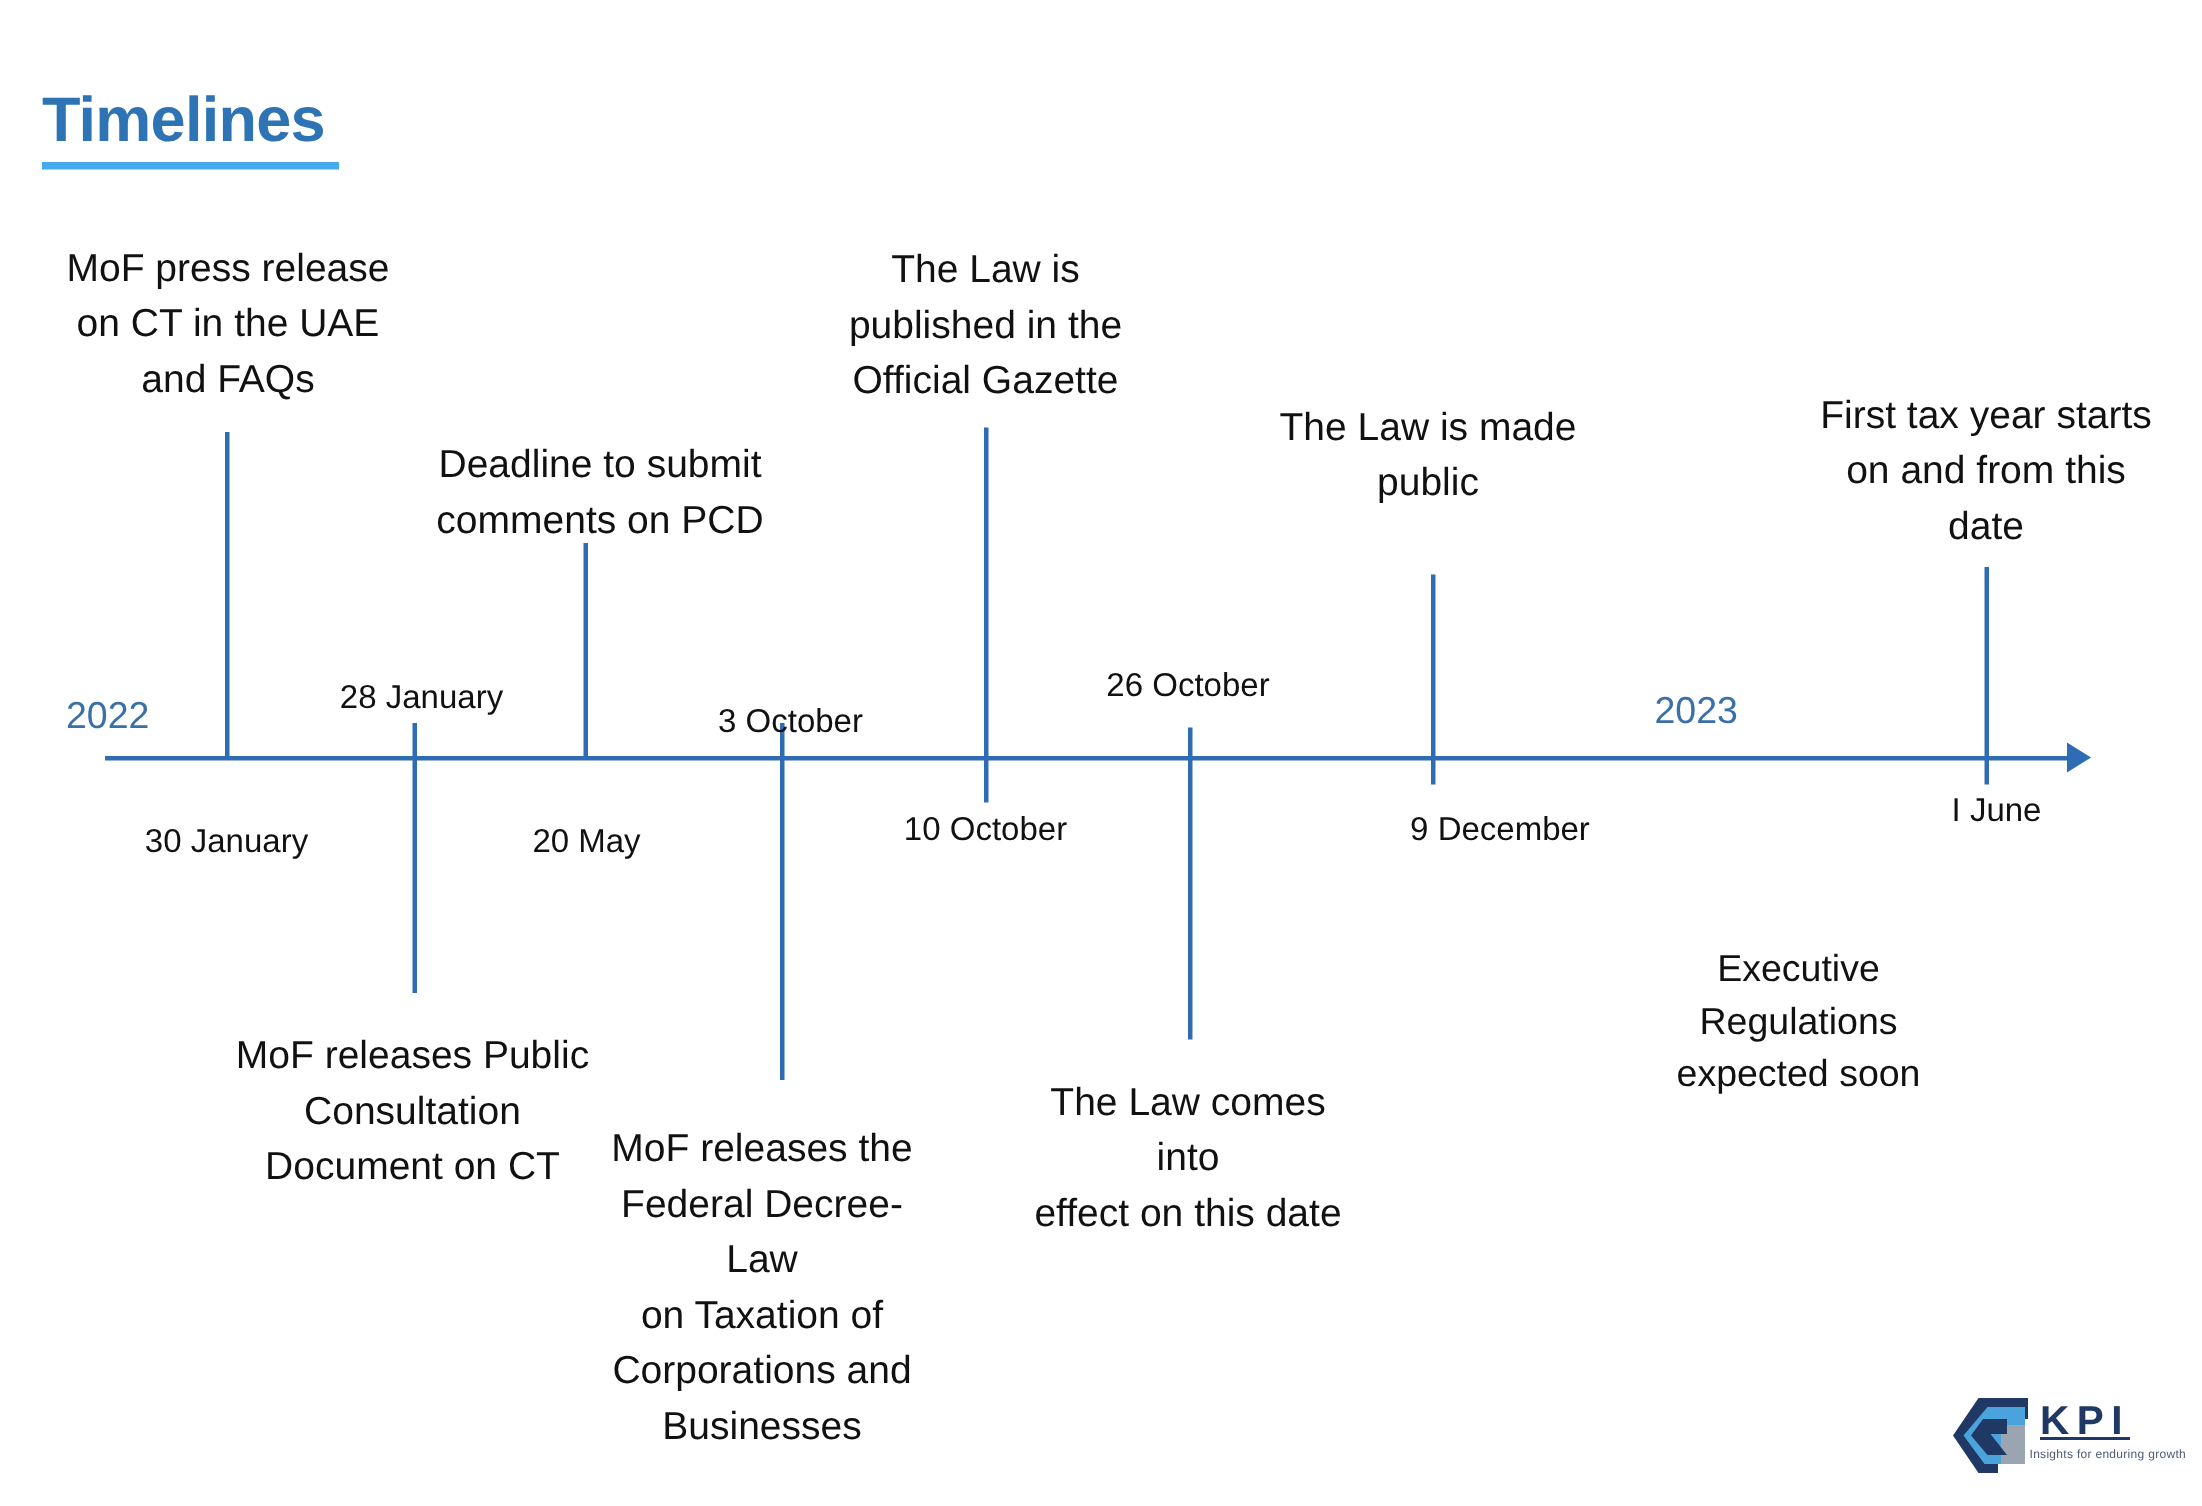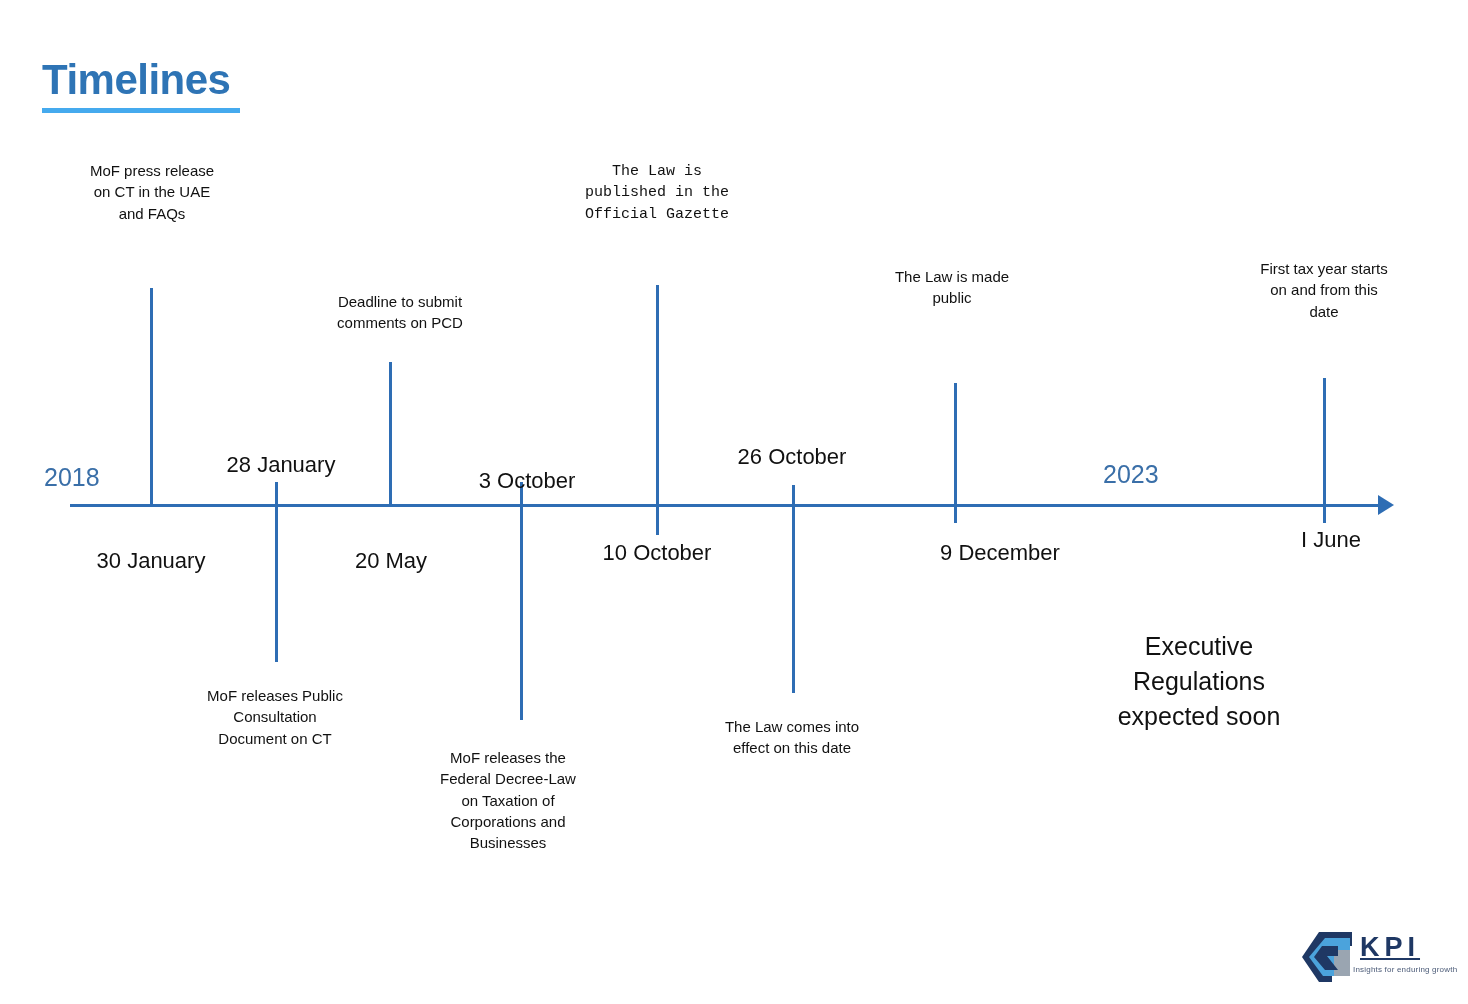--- a/index.html
+++ b/index.html
@@ -13,21 +13,21 @@
     position: relative;
     overflow: hidden;
     font-family: "Liberation Sans", sans-serif;
     color: #0d0d0d;
     -webkit-font-smoothing: antialiased;
   }
 
   
   #title-block {
     position: absolute;
-    left: 42px;
+    left: 28px;
     top: 58px;
   }
   #page-title {
     font-size: 42px;
     font-weight: bold;
     color: #2E74B5;
     letter-spacing: -0.5px;
     line-height: 1.05;
   }
   #title-underline {
@@ -79,21 +79,21 @@
     font-size: 22px;
     color: #111111;
     text-align: center;
     white-space: nowrap;
     transform: translateX(-50%);
   }
 
   
   .annotation {
     position: absolute;
-    font-size: 15px;
+    font-size: 26px;
     line-height: 1.42;
     color: #111111;
     text-align: center;
     transform: translateX(-50%);
   }
   .annotation.big {
     font-size: 25px;
     line-height: 1.40;
   }
 
@@ -130,21 +130,21 @@
 <body>
 
 <div id="title-block">
   <div id="page-title">Timelines</div>
   <div id="title-underline"></div>
 </div>
 
 <div id="axis-line"></div>
 <div id="axis-arrow"></div>
 
-<div class="year-label" style="left:44px; top:463px;">2018</div>
+<div class="year-label" style="left:44px; top:463px;">2022</div>
 <div class="year-label" style="left:1103px; top:460px;">2023</div>
 
 <div class="tick" style="left:150px; top:288px; height:218px;"></div>
 
 <div class="tick" style="left:275px; top:482px; height:180px;"></div>
 
 <div class="tick" style="left:389px; top:362px; height:144px;"></div>
 
 <div class="tick" style="left:520px; top:482px; height:238px;"></div>
 
@@ -166,21 +166,21 @@
 <div class="date-label" style="left:1331px; top:527px;">I June</div>
 
 <div class="annotation" style="left:152px; top:160px; width:240px;">MoF press release<br>on CT in the UAE<br>and FAQs</div>
 
 <div class="annotation" style="left:275px; top:685px; width:250px;">MoF releases Public<br>Consultation<br>Document on CT</div>
 
 <div class="annotation" style="left:400px; top:272px; width:230px;margin-top:19px;">Deadline to submit<br>comments on PCD</div>
 
 <div class="annotation" style="left:508px; top:747px; width:230px;">MoF releases the<br>Federal Decree-Law<br>on Taxation of<br>Corporations and<br>Businesses</div>
 
-<div class="annotation" style="left:657px; top:161px; width:210px;font-family:Liberation Mono, monospace;">The Law is<br>published in the<br>Official Gazette</div>
+<div class="annotation" style="left:657px; top:161px; width:210px;">The Law is<br>published in the<br>Official Gazette</div>
 
 <div class="annotation" style="left:792px; top:716px; width:230px;">The Law comes into<br>effect on this date</div>
 
 <div class="annotation" style="left:952px; top:266px; width:220px;">The Law is made<br>public</div>
 
 <div class="annotation" style="left:1324px; top:258px; width:240px;text-align:center;">First tax year starts<br>on and from this<br>date</div>
 
 <div class="annotation big" style="left:1199px; top:629px; width:260px;">Executive<br>Regulations<br>expected soon</div>
 
 <div id="kpi-logo">

